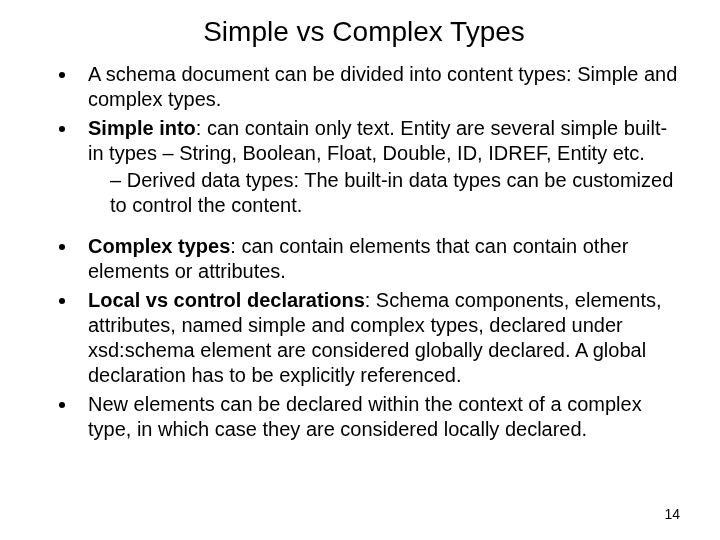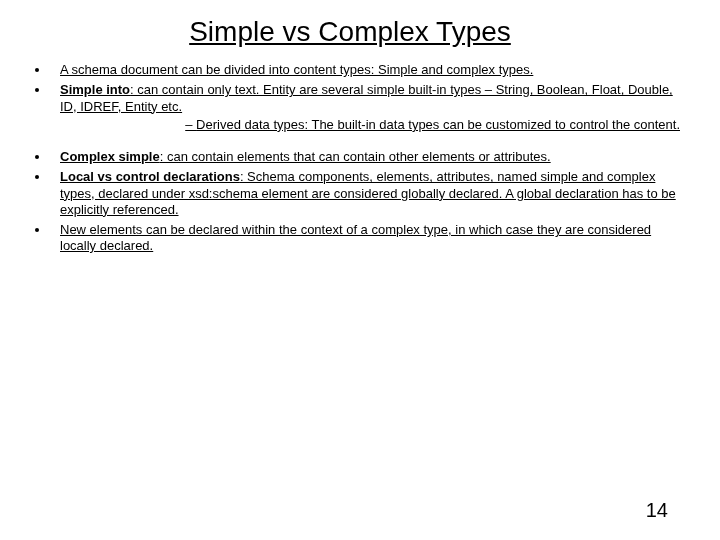--- a/index.html
+++ b/index.html
@@ -9,76 +9,74 @@
     height: 540px;
     background: #fff;
     font-family: Arial, Helvetica, sans-serif;
     color: #000;
     position: relative;
   }
   .slide {
     box-sizing: border-box;
     width: 720px;
     height: 540px;
-    padding: 10px 40px 0 20px;
+    padding: 10px 40px 0 48px;
     position: relative;
-    text-decoration: underline;
   }
   .title {
     text-align: center;
     font-size: 28px;
     font-weight: 400;
     margin: 6px 0 14px 0;
   }
   ul.outer {
     list-style: disc;
     margin: 0;
     padding-left: 30px;
-    font-size: 13px;
+    font-size: 20px;
     line-height: 1.25;
   }
   ul.outer > li {
     margin-bottom: 4px;
     padding-left: 10px;
   }
   ul.inner {
     list-style: none;
     margin: 2px 0 16px 0;
     padding-left: 22px;
-    text-align: right;
   }
   ul.inner > li::before {
     content: "– ";
   }
   .page-num {
     position: absolute;
-    right: 52px;
+    right: 40px;
     bottom: 18px;
-    font-size: 20px;
+    font-size: 14px;
   }
   b { font-weight: bold; }
 </style>
 </head>
 <body>
 
 <div class="slide">
   <div class="title">Simple vs Complex Types</div>
 
   <ul class="outer">
     <li>
       <span>A schema document can be divided into content types: Simple and complex types.</span>
     </li>
     <li>
       <b>Simple into</b><span>: can contain only text. Entity are several simple built-in types – String, Boolean, Float, Double, ID, IDREF, Entity etc.</span>
       <ul class="inner">
         <li><span>Derived data types: The built-in data types can be customized to control the content.</span></li>
       </ul>
     </li>
     <li>
-      <b>Complex simple</b><span>: can contain elements that can contain other elements or attributes.</span>
+      <b>Complex types</b><span>: can contain elements that can contain other elements or attributes.</span>
     </li>
     <li>
       <b>Local vs control declarations</b><span>: Schema components, elements, attributes, named simple and complex types, declared under xsd:schema element are considered globally declared. A global declaration has to be explicitly referenced.</span>
     </li>
     <li>
       <span>New elements can be declared within the context of a complex type, in which case they are considered locally declared.</span>
     </li>
   </ul>
 
   <div class="page-num">14</div>

